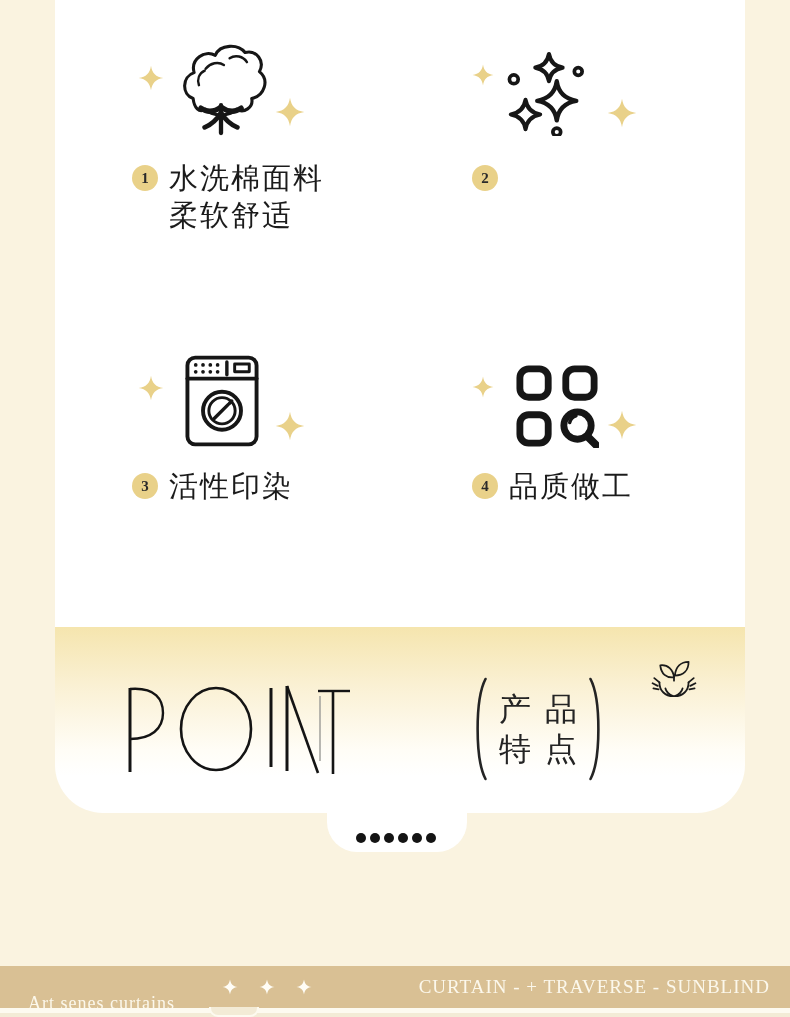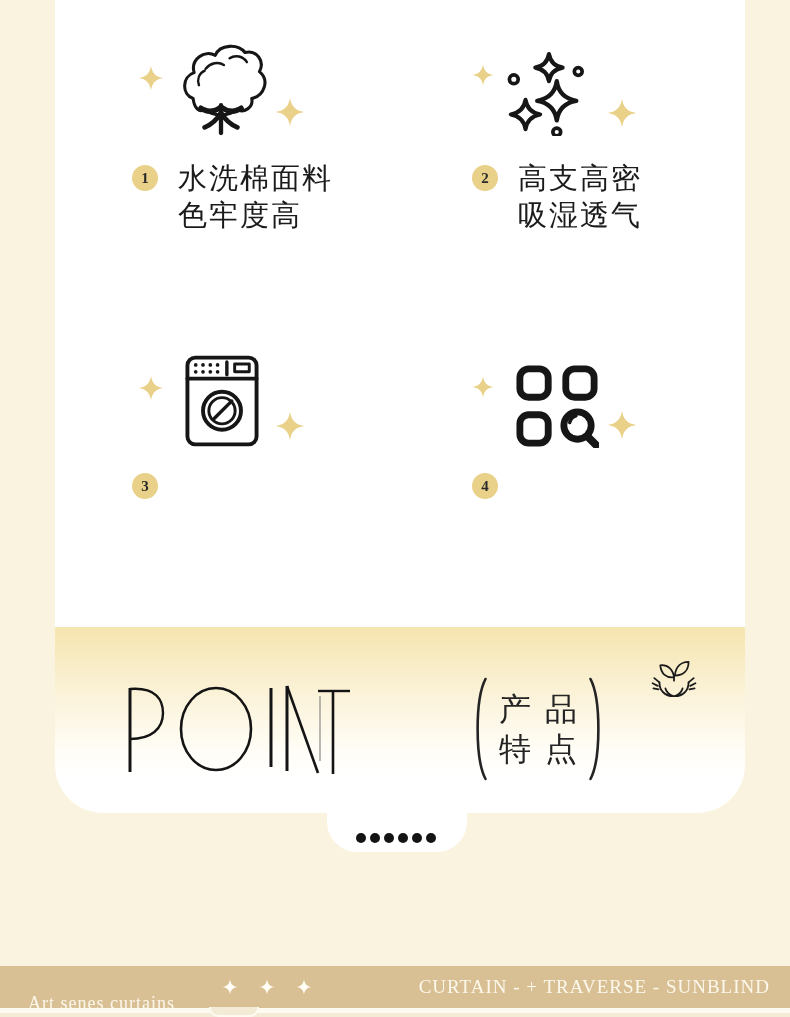--- a/index.html
+++ b/index.html
@@ -22,21 +22,21 @@
   .feature-icon{position:absolute;}
   .feature-icon path, .feature-icon circle, .feature-icon rect, .feature-icon ellipse, .feature-icon line{vector-effect:none;}
   .gold-sparkle{position:absolute;color:var(--gold,#e9d189);}
 
   .caption{position:absolute;display:flex;align-items:flex-start;}
   .badge{
     width:26px;height:26px;border-radius:50%;background:var(--gold,#e9d189);
     display:flex;align-items:center;justify-content:center;
     font-size:15px;font-weight:700;color:#2a2a2a;margin-top:5px;flex:0 0 26px;
   }
-  .cap-lines{margin-left:20px;font-size:29px;line-height:37px;letter-spacing:2px;white-space:nowrap;}
+  .cap-lines{margin-left:11px;font-size:29px;line-height:37px;letter-spacing:2px;white-space:nowrap;}
 
   .point-svg{position:absolute;left:124px;top:684px;}
   .paren-group{position:absolute;left:471px;top:677px;display:flex;align-items:center;}
   .char-grid{
     display:grid;grid-template-columns:auto auto;column-gap:14px;row-gap:2px;
     margin:0 10px;font-size:32px;line-height:38px;
     font-family:"Liberation Sans","DejaVu Sans",sans-serif;font-weight:400;color:#242424;
     text-align:center;
   }
   .hands{position:absolute;left:650px;top:656px;}
@@ -98,38 +98,34 @@
     <path stroke-width="5.5" d="M50,70 C43,75 36,76 29,71"></path>
     <path stroke-width="5.5" d="M50,70 C57,75 64,76 71,71"></path>
     <path stroke-width="5" d="M50,76 C45,84 40,88 33,91"></path>
     <path stroke-width="5" d="M50,76 C55,84 60,88 67,91"></path>
     <path stroke-width="4.5" d="M50,68 L50,97"></path>
   </svg>
   <div class="caption" style="left:132px;top:160px">
     <div class="badge">1</div>
     <div class="cap-lines">
       <div>水洗棉面料</div>
-      <div>色牢度高</div>
+      <div>柔软舒适</div>
     </div>
   </div>
 
   <svg class="feature-icon" style="left:506px;top:50px" width="82" height="86" viewBox="0 0 84 88" fill="none" stroke="#161616" stroke-linecap="round" stroke-linejoin="round">
     <path stroke-width="4.2" d="M44,4 Q46,16 58,18 Q46,20 44,32 Q42,20 30,18 Q42,16 44,4 Z"></path>
     <path stroke-width="4.5" d="M52,32 Q54.5,49 72,52 Q54.5,55 52,72 Q49.5,55 32,52 Q49.5,49 52,32 Z"></path>
     <path stroke-width="4.2" d="M20,51 Q22,63.5 35,66 Q22,68.5 20,81 Q18,68.5 5,66 Q18,63.5 20,51 Z"></path>
     <circle stroke-width="3.8" cx="8" cy="30" r="4.5"></circle>
     <circle stroke-width="3.8" cx="74" cy="22" r="4"></circle>
     <circle stroke-width="3.8" cx="52" cy="84" r="4"></circle>
   </svg>
   <div class="caption" style="left:472px;top:160px">
     <div class="badge">2</div>
-    <div class="cap-lines">
-      <div>高支高密</div>
-      <div>吸湿透气</div>
-    </div>
   </div>
 
   <svg class="feature-icon" style="left:185px;top:355px" width="74" height="92" viewBox="0 0 76 94" fill="none" stroke="#161616" stroke-linecap="round" stroke-linejoin="round">
     <rect stroke-width="4" x="2.5" y="2.5" width="71" height="89" rx="8"></rect>
     <path stroke-width="4" d="M2.5,24 H73.5"></path>
     <g fill="#161616" stroke="none">
       <circle cx="11" cy="10" r="1.9"></circle>
         <circle cx="18.5" cy="10" r="1.9"></circle>
         <circle cx="26" cy="10" r="1.9"></circle>
         <circle cx="33.5" cy="10" r="1.9"></circle>
@@ -141,34 +137,36 @@
     <path stroke-width="3.5" d="M43,7 V20"></path>
     <rect stroke-width="3" x="51" y="9" width="15" height="8"></rect>
     <circle stroke-width="4" cx="38" cy="57" r="19.5"></circle>
     <circle stroke-width="3" cx="38" cy="57" r="13.5"></circle>
     <path stroke-width="3.5" d="M30,65 L44,51"></path>
     <path stroke-width="3.5" d="M45.5,49.5 L48,47"></path>
   </svg>
   <div class="caption" style="left:132px;top:468px">
     <div class="badge">3</div>
     <div class="cap-lines">
+      <div>活性印染</div>
     </div>
   </div>
 
   <svg class="feature-icon" style="left:515px;top:364px" width="84" height="84" viewBox="0 0 86 86" fill="none" stroke="#161616" stroke-linecap="round" stroke-linejoin="round">
     <rect stroke-width="7" x="5" y="5" width="29" height="29" rx="9"></rect>
     <rect stroke-width="7" x="52" y="5" width="29" height="29" rx="9"></rect>
     <rect stroke-width="7" x="5" y="52" width="29" height="29" rx="9"></rect>
     <circle stroke-width="7" cx="64" cy="63" r="14"></circle>
     <path stroke-width="8" d="M74.5,74.5 L83,83"></path>
     <path stroke-width="3.5" d="M56,60 A9.5,9.5 0 0 1 62.5,53"></path>
   </svg>
   <div class="caption" style="left:472px;top:468px">
     <div class="badge">4</div>
     <div class="cap-lines">
+      <div>品质做工</div>
     </div>
   </div>
 
   <div class="card-gradient"></div>
   <div class="bump"></div>
   <div class="dots" id="dots">
       <span class="dot"></span>
       <span class="dot"></span>
       <span class="dot"></span>
       <span class="dot"></span>

